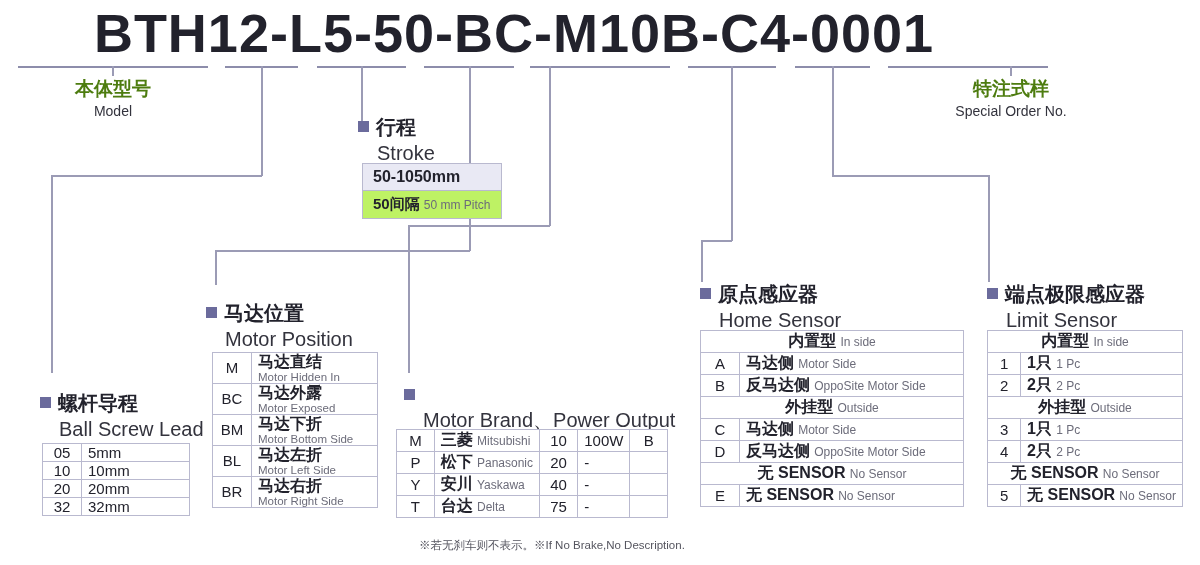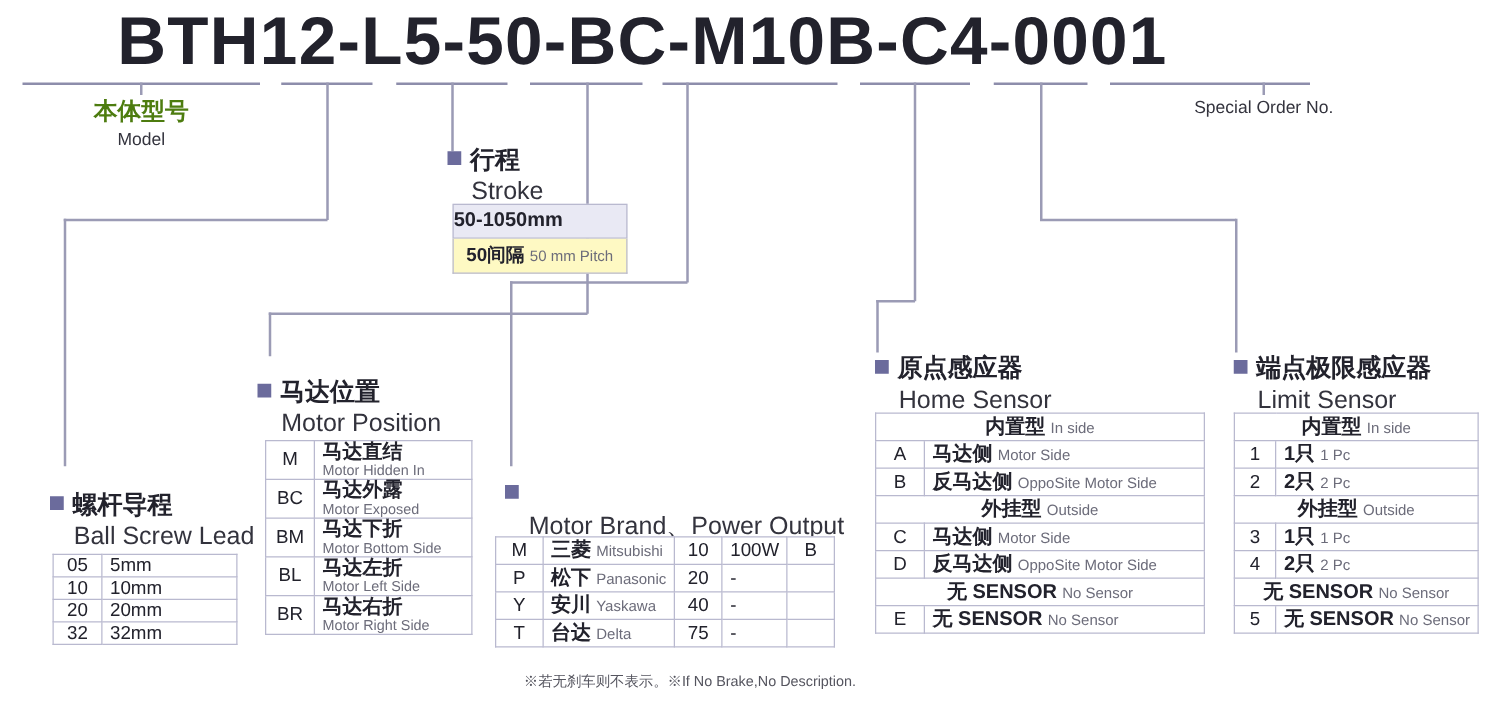--- a/index.html
+++ b/index.html
@@ -68,24 +68,24 @@
   .en-inline{font-size:12px;color:#6c6c7a;font-weight:normal;}
   .rowdual{line-height:1.12;padding-top:2px;padding-bottom:2px;}
 
   .note{position:absolute;font-size:11.5px;color:#55555f;white-space:nowrap;}
 
   
   .strokebox{position:absolute;}
   .strokebox .b1{
     border:1px solid #b9b9cf;background:#e9e9f4;
     font-size:16px;font-weight:bold;color:#22222c;
-    padding:4px 0;white-space:nowrap;
+    padding:4px 10px;white-space:nowrap;
   }
   .strokebox .b2{
-    border:1px solid #b9b9cf;border-top:none;background:#fef9c3;
+    border:1px solid #b9b9cf;border-top:none;background:#bef264;
     font-size:15px;font-weight:bold;color:#22222c;
     padding:4px 10px;white-space:nowrap;
   }
 </style>
 </head>
 <body>
 
 <div class="stage">
 
   <div class="partno">BTH12-L5-50-BC-M10B-C4-0001</div>
@@ -124,20 +124,21 @@
   <div class="ln lnv" style="left:832px; top:66px; height:110px;"></div>
   <div class="ln lnh" style="left:832px; top:175px; width:157px;"></div>
   <div class="ln lnv" style="left:988px; top:175px; height:107px;"></div>
 
   <div class="plainlbl" style="left:22px; top:76px; width:182px;">
     <span class="cn">本体型号</span>
     <span class="en">Model</span>
   </div>
 
   <div class="plainlbl" style="left:915px; top:76px; width:192px;">
+    <span class="cn">特注式样</span>
     <span class="en">Special Order No.</span>
   </div>
 
   <div class="hdr" style="left:358px; top:114px;">
     <span class="sq"></span><span class="cn">行程</span>
     <span class="en">Stroke</span>
   </div>
   <div class="strokebox" style="left:362px; top:163px;">
     <div class="b1">50-1050mm</div>
     <div class="b2">

